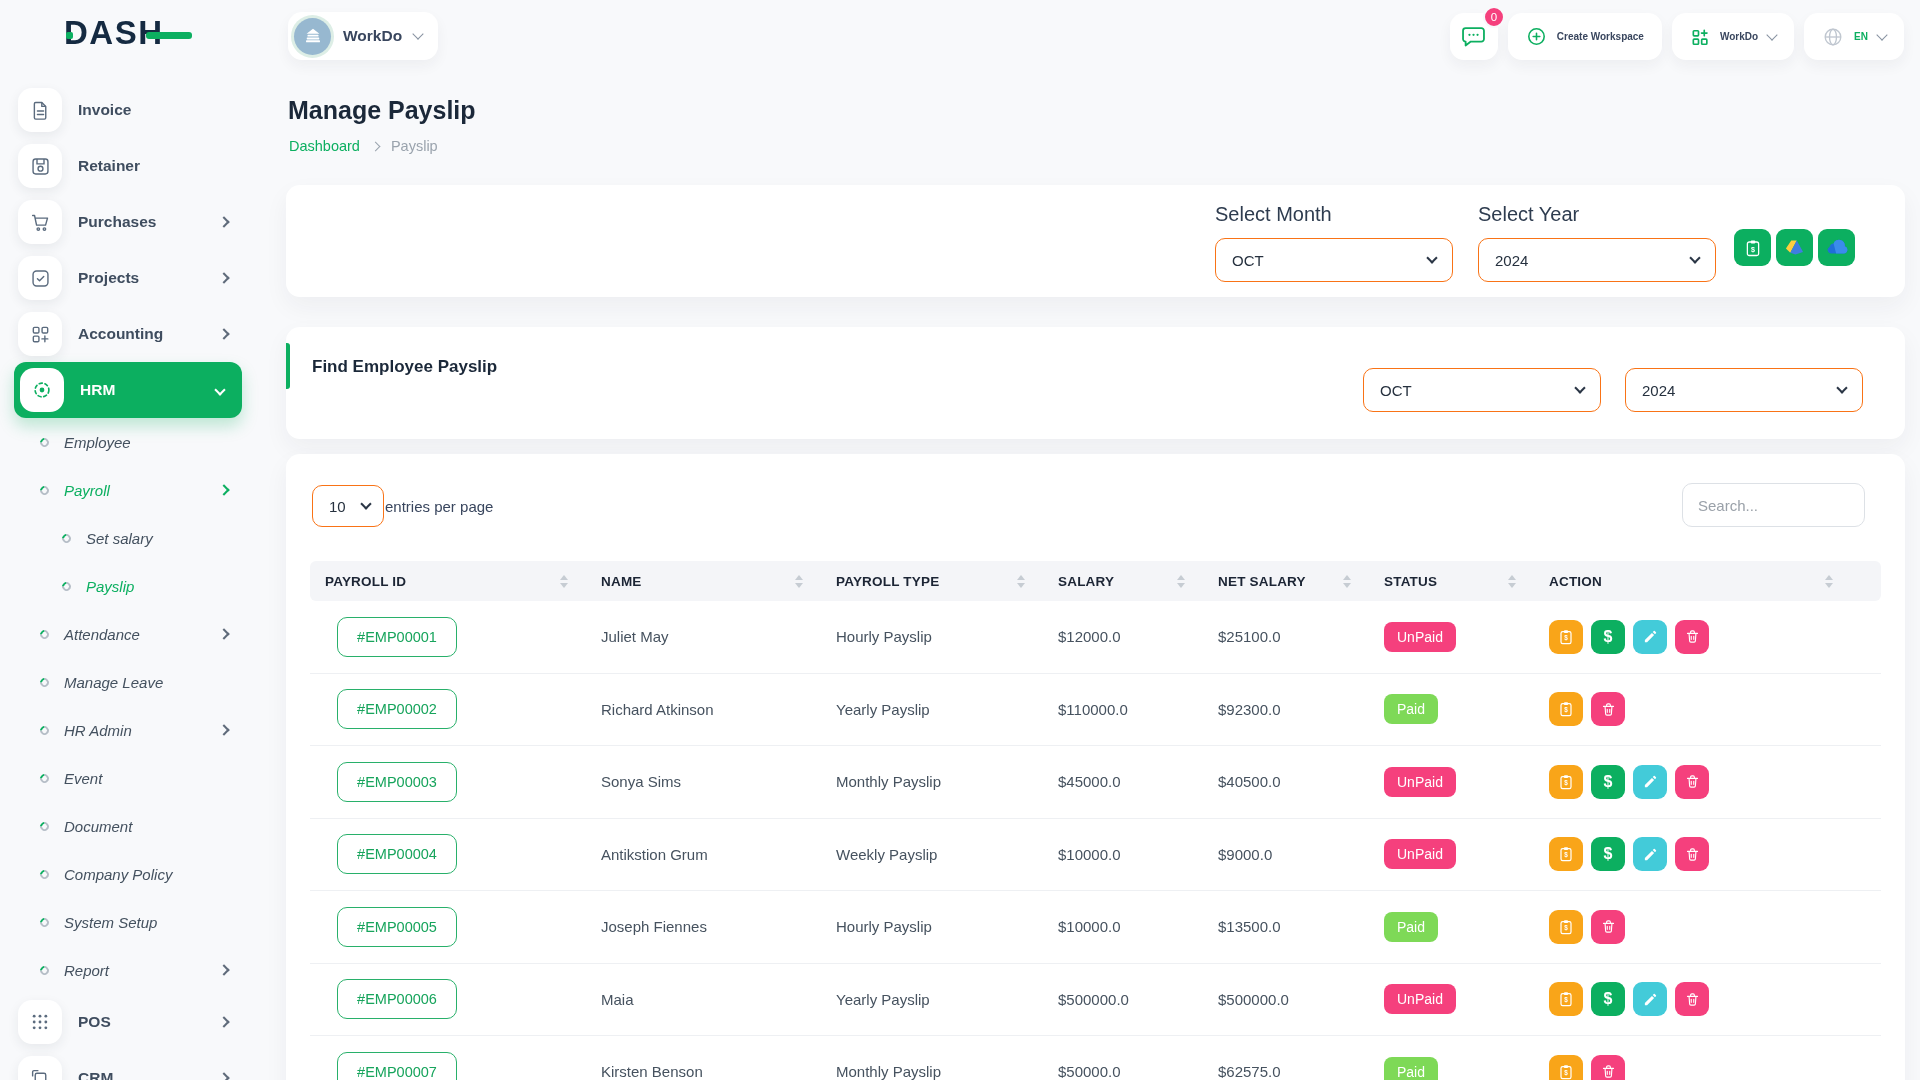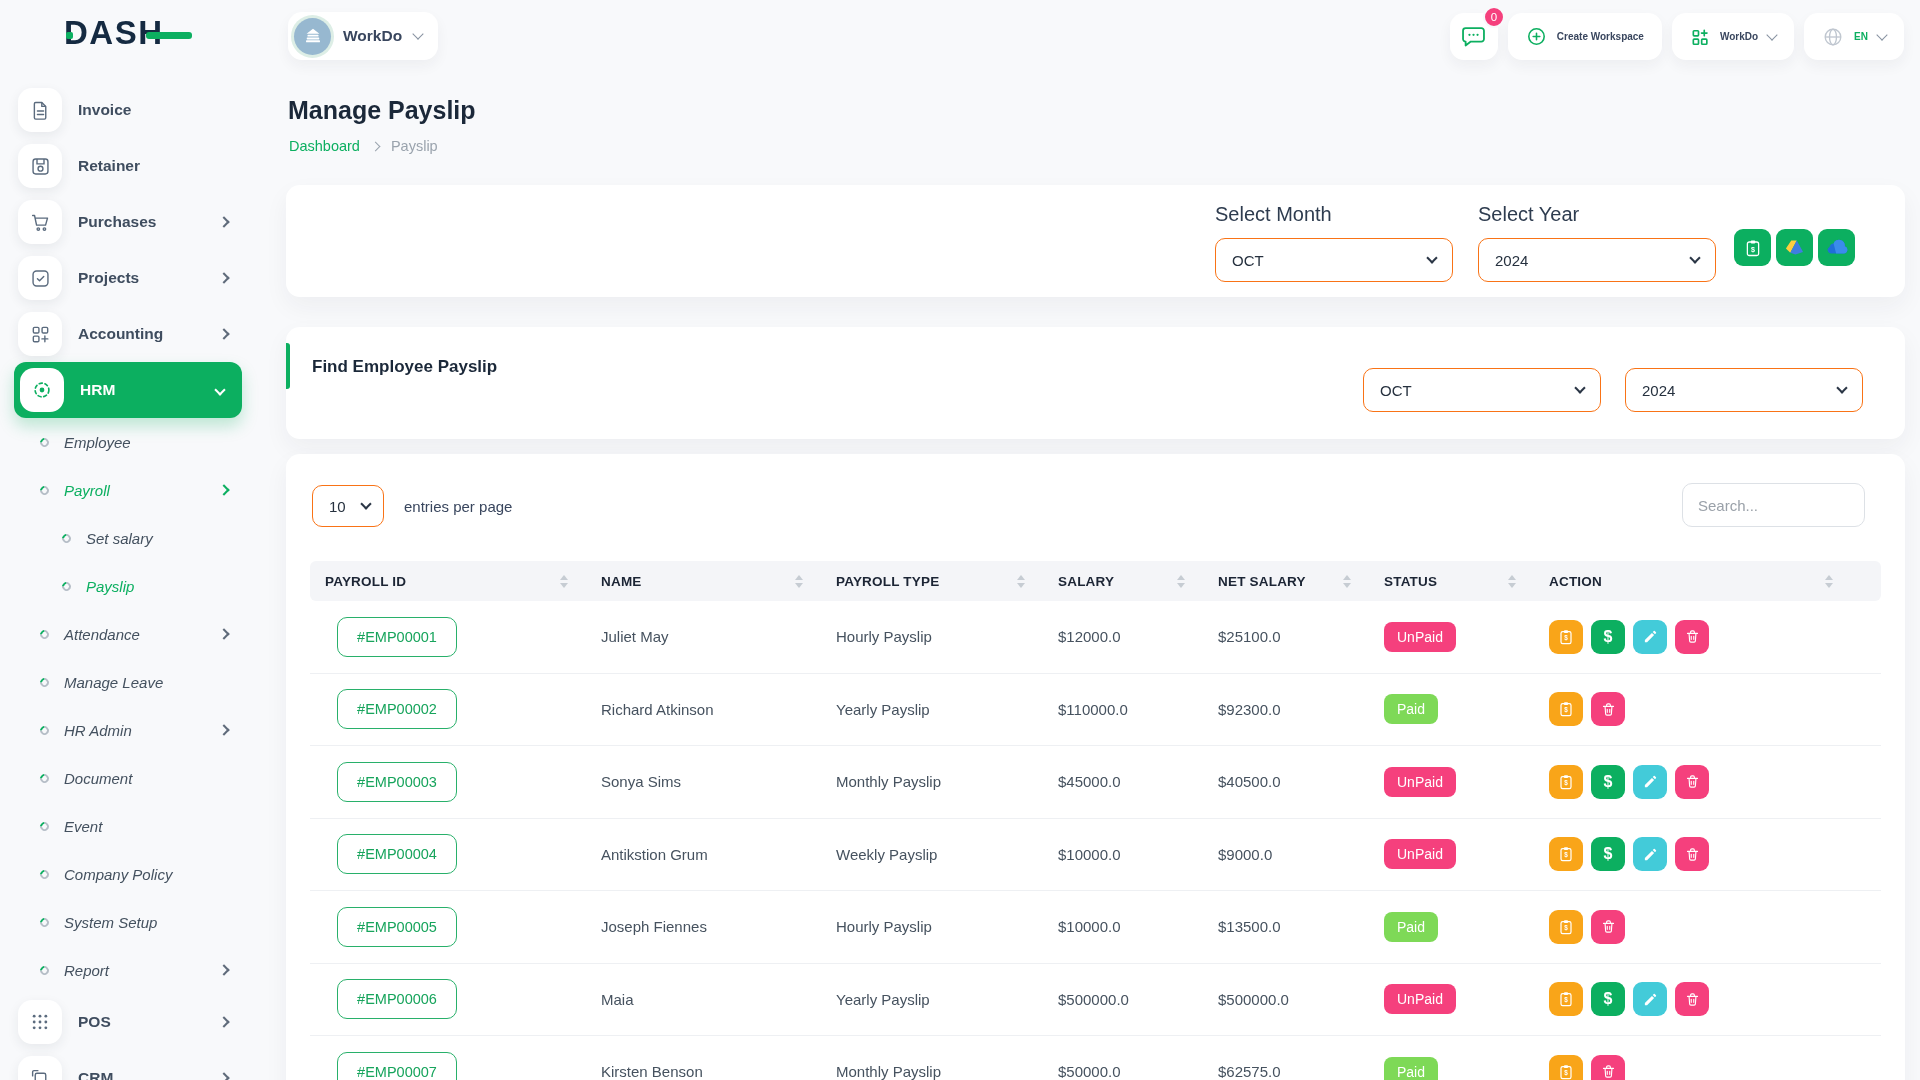--- a/index.html
+++ b/index.html
@@ -80,21 +80,21 @@
   .gbtn{width:37px;height:37px;border:none;border-radius:9px;background:var(--primary-green);cursor:pointer;
     display:flex;align-items:center;justify-content:center;}
 
   .find-card{top:327px;height:112px;}
   .find-card::before{content:"";position:absolute;left:0;top:16px;width:4px;height:46px;background:var(--primary-green);border-radius:0 3px 3px 0;}
   .find-title{position:absolute;left:26px;top:30px;font-size:17px;font-weight:700;color:#1b2839;}
   .find-month{position:absolute;left:1077px;top:41px;width:238px;}
   .find-year{position:absolute;left:1339px;top:41px;width:238px;}
 
   .table-card{top:454px;height:660px;}
-  .entries-wrap{position:absolute;left:26px;top:31px;display:flex;align-items:center;gap:20px;}
+  .entries-wrap{position:absolute;left:26px;top:31px;display:flex;align-items:center;gap:1px;}
   .entries-select{width:72px;height:42px;padding:0 30px 0 16px;}
   .entries-select .sel-chev{right:13px;}
   .entries-label{font-size:15px;color:#39465e;}
   .search-input{position:absolute;right:40px;top:29px;width:183px;height:44px;border:1px solid #dde1e6;border-radius:10px;
     padding:0 15px;font-size:15px;color:#39465e;outline:none;background:#fff;}
   .search-input::placeholder{color:#9aa1a9;}
 
   .tbl{position:absolute;left:24px;right:24px;top:107px;}
   .thead,.trow{display:grid;grid-template-columns:276px 235px 222px 160px 166px 165px 1fr;align-items:center;}
   .thead{height:40px;background:#f4f5f8;border-radius:6px;}
@@ -219,25 +219,25 @@
         <span class="bullet"></span>
         <span class="nav-label">Manage Leave</span>
       </div>
       <div class="nav-item kind-bullet">
         <span class="bullet"></span>
         <span class="nav-label">HR Admin</span>
         <span class="chev right"></span>
       </div>
       <div class="nav-item kind-bullet">
         <span class="bullet"></span>
+        <span class="nav-label">Event</span>
+      </div>
+      <div class="nav-item kind-bullet">
+        <span class="bullet"></span>
         <span class="nav-label">Document</span>
-      </div>
-      <div class="nav-item kind-bullet">
-        <span class="bullet"></span>
-        <span class="nav-label">Event</span>
       </div>
       <div class="nav-item kind-bullet">
         <span class="bullet"></span>
         <span class="nav-label">Company Policy</span>
       </div>
       <div class="nav-item kind-bullet">
         <span class="bullet"></span>
         <span class="nav-label">System Setup</span>
       </div>
       <div class="nav-item kind-bullet">

